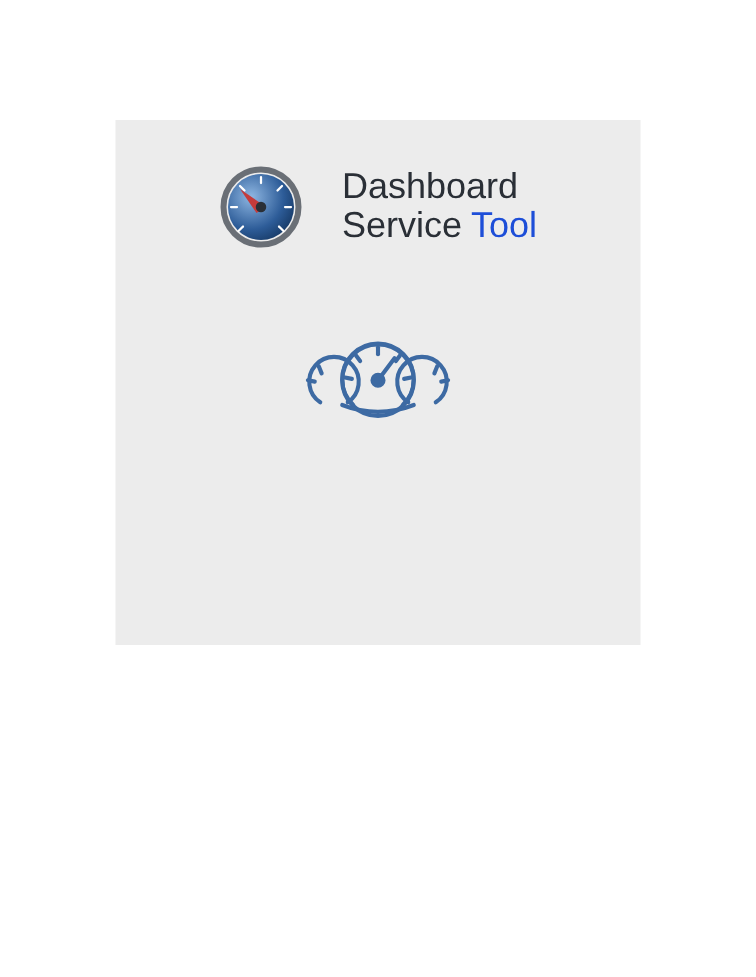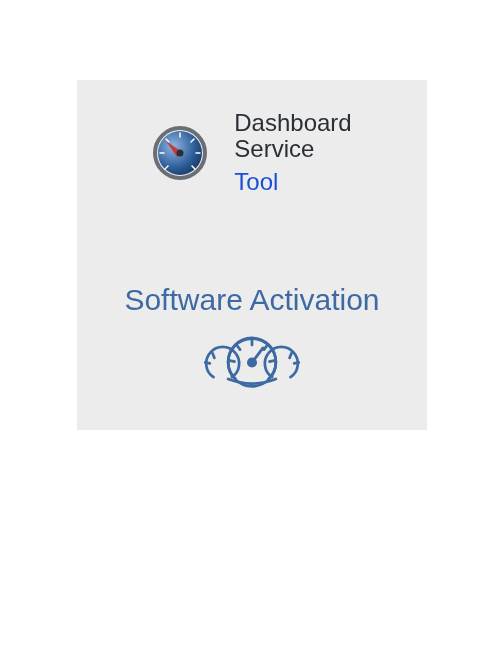--- a/index.html
+++ b/index.html
@@ -22,40 +22,39 @@
       height: 350px;
       background: #ececec;
       padding: 30px 20px;
       text-align: center;
     }
     .logo-row {
       display: flex;
       align-items: center;
       justify-content: center;
       gap: 26px;
-      margin-bottom: 88px;
+      margin-bottom: 60px;
     }
     .gauge-icon {
       width: 56px;
       height: 56px;
       flex-shrink: 0;
     }
     .brand-text {
       display: flex;
       flex-direction: column;
       align-items: flex-start;
       font-size: 24px;
       line-height: 1.1;
       color: #2a2f36;
     }
     .brand-line2 {
       display: flex;
       align-items: baseline;
       gap: 6px;
-      flex-direction: column;
     }
     .brand-tool {
       color: #1d4ed8;
       font-weight: 300;
     }
     .activation-title {
       color: #3d6aa3;
       font-size: 30px;
       font-weight: 400;
       margin-bottom: 18px;
@@ -100,21 +99,20 @@
     </span>
     <div class="brand-text">
       <span>Dashboard</span>
       <span class="brand-line2">
         <span>Service</span>
         <span class="brand-tool">Tool</span>
       </span>
     </div>
   </div>
 
-  <h2 class="activation-title">Software Activation</h2>
 
   <div class="center-icon">
     <span class="dashboard-cluster-icon">
       <svg viewBox="0 0 120 60" xmlns="http://www.w3.org/2000/svg" fill="none" stroke="#3d6aa3" stroke-width="3" stroke-linecap="round" stroke-linejoin="round">
 
         <path d="M 18 46 A 18 18 0 1 1 38 46"></path>
         <line x1="17" y1="20" x2="19" y2="25"></line>
         <line x1="9" y1="30" x2="14" y2="31"></line>
 
         <path d="M 82 46 A 18 18 0 1 1 102 46"></path>

